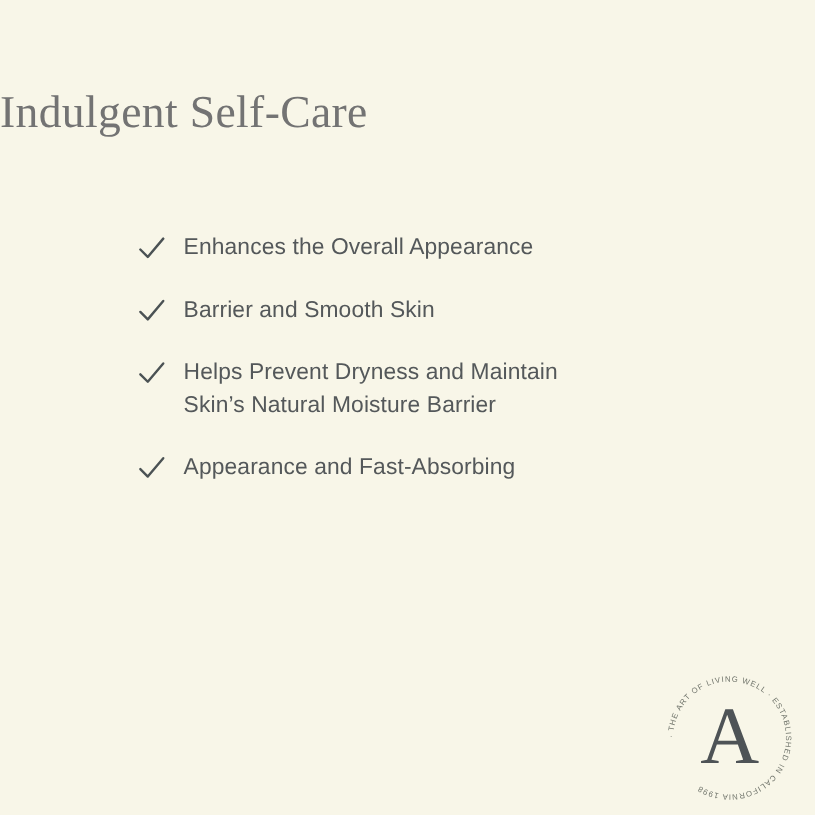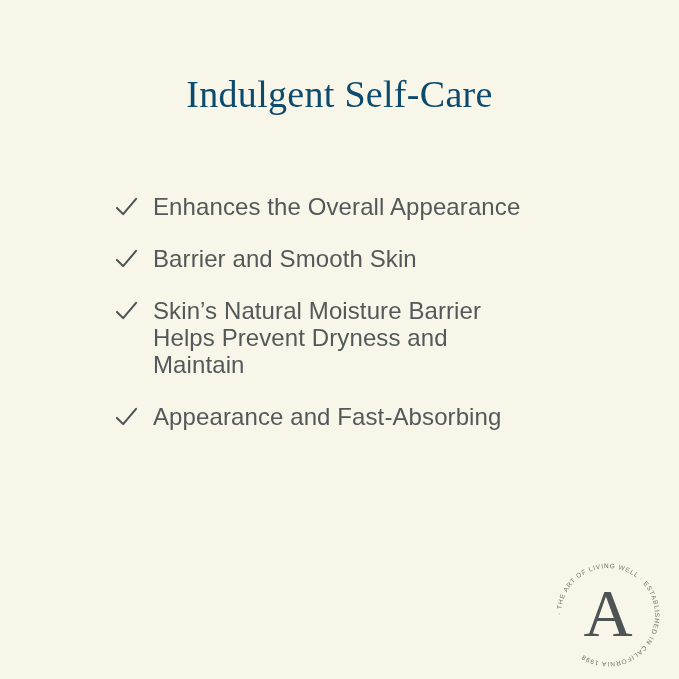--- a/index.html
+++ b/index.html
@@ -6,26 +6,26 @@
   body{
     width:679px;height:679px;
     background:#f8f6e8;
     position:relative;
     overflow:hidden;
     font-family:"Liberation Sans", sans-serif;
   }
   .title{
     position:absolute;
     top:71px;left:0;right:0;
-    text-align:center;
+    text-align:left;
     font-family:"Liberation Serif","DejaVu Serif",serif;
     font-size:38px;
     line-height:47px;
     font-weight:400;
-    color:#0c4a6e;
+    color:#737373;
     letter-spacing:0.3px;
   }
   .title .tline{display:block;}
   .benefits{
     position:absolute;
     left:115px;top:193px;
     width:430px;
   }
   .item{
     display:flex;
@@ -39,21 +39,21 @@
     margin-top:3px;
   }
   .check polyline{
     fill:none;
     stroke:#4b5254;
     stroke-width:2.1;
     stroke-linecap:round;
     stroke-linejoin:round;
   }
   .lines{
-    font-size:24px;
+    font-size:19px;
     line-height:27px;
     color:#54585a;
     letter-spacing:0.1px;
   }
   .ln{display:block;}
   .badge{
     position:absolute;
     left:548px;top:555px;
     width:120px;height:120px;
   }
@@ -95,22 +95,22 @@
     <div class="lines">
       <span class="ln">Barrier and Smooth Skin</span>
     </div>
   </div>
 
   <div class="item">
     <svg class="check" viewBox="0 0 24 22">
         <polyline points="2,12.5 8.5,19 22,3"></polyline>
       </svg>
     <div class="lines">
+      <span class="ln">Helps Prevent Dryness and Maintain</span>
       <span class="ln">Skin’s Natural Moisture Barrier</span>
-      <span class="ln">Helps Prevent Dryness and Maintain</span>
     </div>
   </div>
 
 
   <div class="item">
     <svg class="check" viewBox="0 0 24 22">
         <polyline points="2,12.5 8.5,19 22,3"></polyline>
       </svg>
     <div class="lines">
       <span class="ln">Appearance and Fast-Absorbing</span>

